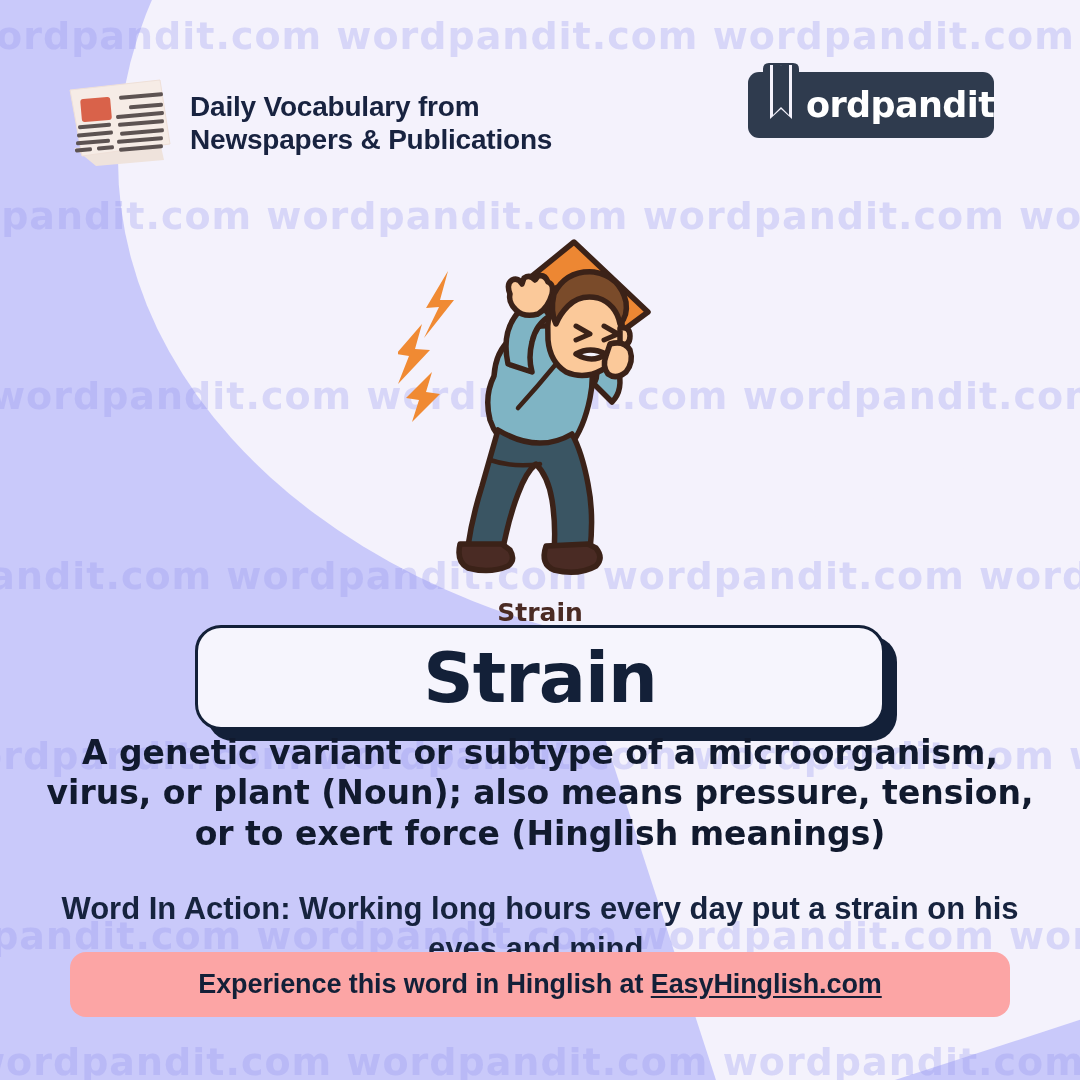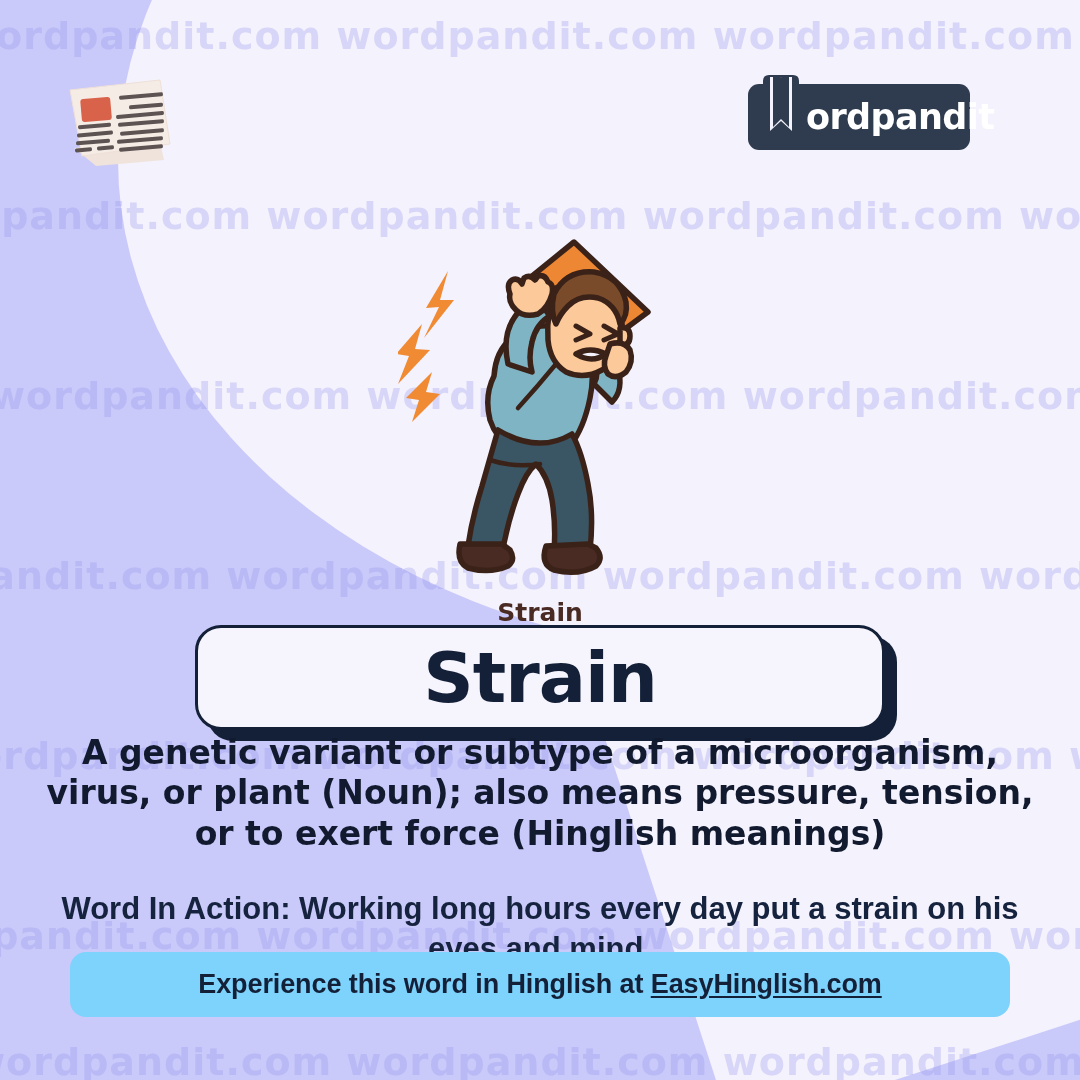--- a/index.html
+++ b/index.html
@@ -65,22 +65,22 @@
   }
   #header-title {
     position:absolute; left:190px; top:90px;
     font-size:28px;
     font-weight:700;
     line-height:1.18;
     color:#182340;
     letter-spacing:-0.2px;
   }
   #brand-logo {
-    position:absolute; left:748px; top:84px;
-    width:222px; height:66px;
+    position:absolute; left:748px; top:72px;
+    width:246px; height:66px;
   }
   #brand-logo .logo-box {
     position:absolute; inset:0;
     background:#2F3B4E;
     border-radius:11px;
   }
   #brand-logo .logo-mark {
     position:absolute; left:10px; top:-9px;
     width:46px; height:64px;
   }
@@ -168,21 +168,21 @@
     color:#16233E;
     z-index:6;
     margin-top:28px;
   }
 
   
   #footer-bar {
     position:absolute;
     left:70px; top:952px;
     width:940px; height:65px;
-    background:#7dd3fc;
+    background:#fca5a5;
     border-radius:16px;
     display:flex; align-items:center; justify-content:center;
     z-index:6;
   }
   #footer-text {
     font-size:27px;
     font-weight:700;
     color:#132038;
     letter-spacing:-0.1px;
   }
@@ -227,20 +227,24 @@
         <rect x="64" y="60" width="44" height="4" rx="1.6" transform="rotate(-5 86 62)"></rect>
         <rect x="20" y="70" width="34" height="4" rx="1.6" transform="rotate(-5 37 72)"></rect>
         <rect x="61" y="68" width="46" height="4" rx="1.6" transform="rotate(-5 84 70)"></rect>
         <rect x="19" y="78" width="17" height="4" rx="1.6" transform="rotate(-5 27 80)"></rect>
         <rect x="41" y="76" width="17" height="4" rx="1.6" transform="rotate(-5 49 78)"></rect>
         <rect x="63" y="76" width="44" height="4" rx="1.6" transform="rotate(-5 85 78)"></rect>
       </g>
     </svg>
   </div>
 
+  <div id="header-title">
+    <div>Daily Vocabulary from</div>
+    <div>Newspapers &amp; Publications</div>
+  </div>
 
   <div id="brand-logo">
     <div class="logo-box"></div>
     <div class="logo-mark">
       <svg viewBox="0 0 46 64" width="46" height="64">
         <path d="M5 6 Q5 0 11 0 L35 0 Q41 0 41 6 L41 62 L23 46 L5 62 Z" fill="#2F3B4E"></path>
         <path d="M12 2 L12 56 L23 46 L34 56 L34 2 Z" fill="#F4F2FC"></path>
         <path d="M15 2 Q15 0 19 0 Q23 0 23 3 L23 44 L15 52 Z" fill="#2F3B4E"></path>
         <path d="M31 2 Q31 0 27 0 Q23 0 23 3 L23 44 L31 52 Z" fill="#2F3B4E"></path>
       </svg>

